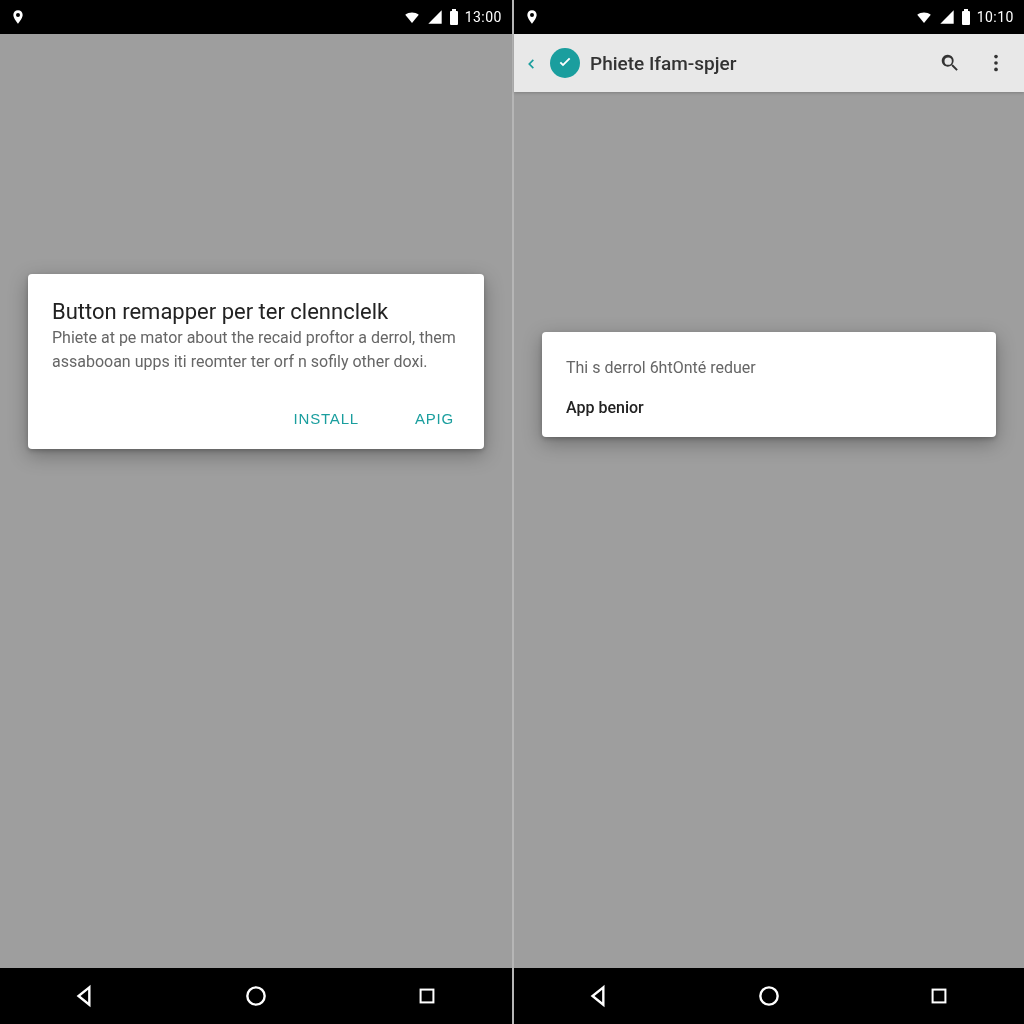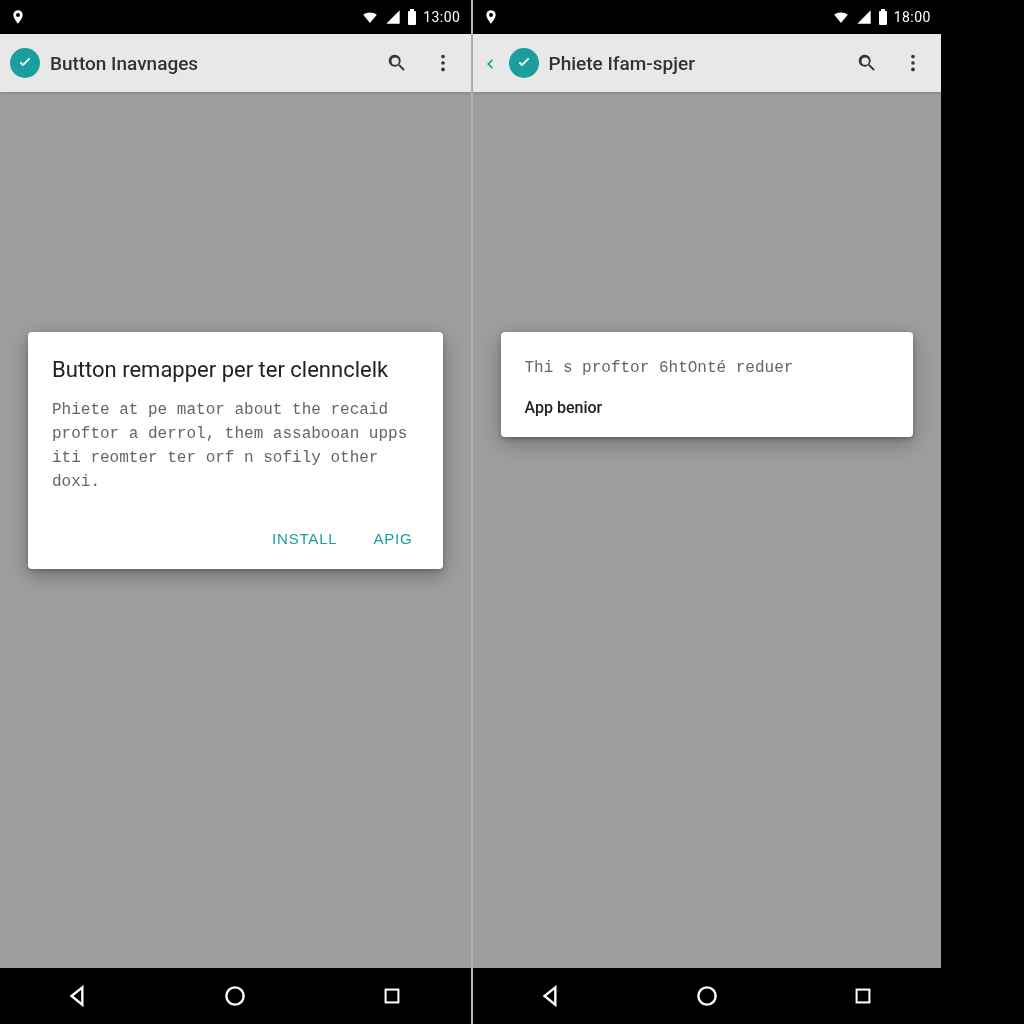--- a/index.html
+++ b/index.html
@@ -1,17 +1,17 @@
 <!DOCTYPE html>
 <html><head>
 <meta charset="utf-8">
 <style>
   * { margin: 0; padding: 0; box-sizing: border-box; }
   html, body { width: 1024px; height: 1024px; font-family: Roboto, "Helvetica Neue", Arial, sans-serif; background: #000; }
-  .screens { display: flex; width: 941px; height: 1024px; }
+  .screens { display: flex; width: 1024px; height: 1024px; }
   .screen { flex: 1 1 50%; height: 100%; display: flex; flex-direction: column; background: #9e9e9e; position: relative; }
   .screen + .screen { border-left: 2px solid #ffffff40; }
 
   
   .statusbar { height: 34px; background: #000; color: #fff; display: flex; align-items: center; justify-content: space-between; padding: 0 10px; font-size: 14px; }
   .status-left, .status-right { display: flex; align-items: center; gap: 6px; }
   .status-icon svg { display: block; fill: #fff; }
   .status-time { letter-spacing: .5px; }
 
   
@@ -26,24 +26,24 @@
   
   .content { flex: 1; position: relative; }
 
   
   .dialog {
     position: absolute; left: 28px; right: 28px; top: 240px;
     background: #fff; border-radius: 4px;
     box-shadow: 0 6px 20px rgba(0,0,0,.3), 0 2px 4px rgba(0,0,0,.2);
     padding: 24px 24px 12px 24px;
   }
-  .dialog-title { font-size: 22px; color: #222; font-weight: 400; line-height: 1.25; margin-bottom: 14px; }
-  .dialog-body { font-size: 16px; color: #666; line-height: 1.5; margin-bottom: 18px; font-family: Liberation Mono, monospace; }
+  .dialog-title { font-size: 22px; color: #222; font-weight: 400; line-height: 1.25; margin-bottom: 0; }
+  .dialog-body { font-size: 16px; color: #666; line-height: 1.5; margin-bottom: 18px; }
   .dialog-subhead { font-size: 16px; color: #222; font-weight: 500; margin-top: 0; margin-bottom: 8px; }
-  .dialog-actions { display: flex; justify-content: flex-end; gap: 24px; padding-top: 8px; align-items: flex-end; }
+  .dialog-actions { display: flex; justify-content: flex-end; gap: 44px; padding-top: 8px; align-items: flex-end; }
   .dialog-btn { background: none; border: none; font-size: 15px; letter-spacing: .8px; color: #1a9e9e; font-weight: 500; padding: 10px 6px; cursor: pointer; text-transform: uppercase; }
 
   
   .navbar { height: 56px; background: #000; display: flex; align-items: center; justify-content: space-around; }
   .nav-btn { width: 80px; height: 40px; display: flex; align-items: center; justify-content: center; color: #fff; }
   .nav-btn svg { stroke: #fff; fill: none; stroke-width: 2.2; }
 </style>
 </head>
 <body>
 
@@ -73,41 +73,20 @@
           <svg width="10" height="16" viewBox="0 0 10 16">
               <rect x="1" y="2" width="8" height="14" rx="1" fill="#fff"></rect>
               <rect x="3" y="0" width="4" height="2" fill="#fff"></rect>
               <rect x="2" y="8" width="6" height="7" fill="#000" opacity="0"></rect>
             </svg>
         </span>
         <span class="status-time">13:00</span>
       </div>
     </div>
 
-    <div class="appbar">
-      <div class="app-icon">
-        <svg width="16" height="16" viewBox="0 0 24 24" fill="#fff">
-            <path d="M4 12l5 5L20 6l-2-2-9 9-3-3-2 2z"></path>
-          </svg>
-      </div>
-      <div class="appbar-title">Button Inavnages</div>
-      <div class="appbar-spacer"></div>
-      <div class="appbar-action">
-        <svg width="22" height="22" viewBox="0 0 24 24">
-            <path d="M15.5 14h-.8l-.3-.3a6.5 6.5 0 10-.7.7l.3.3v.8l5 5 1.5-1.5-5-5zM10 14a4 4 0 110-8 4 4 0 010 8z"></path>
-          </svg>
-      </div>
-      <div class="appbar-action">
-        <svg width="22" height="22" viewBox="0 0 24 24">
-            <circle cx="12" cy="5" r="2"></circle>
-            <circle cx="12" cy="12" r="2"></circle>
-            <circle cx="12" cy="19" r="2"></circle>
-          </svg>
-      </div>
-    </div>
 
     <div class="content">
       <div class="dialog">
         <div class="dialog-title">Button remapper per ter clennclelk</div>
         <div class="dialog-body">Phiete at pe mator about the recaid proftor a derrol, them assabooan upps iti reomter ter orf n sofily other doxi.</div>
         <div class="dialog-actions">
           <button class="dialog-btn">INSTALL</button>
           <button class="dialog-btn">APIG</button>
         </div>
       </div>
@@ -151,21 +130,21 @@
           <svg width="16" height="16" viewBox="0 0 24 24">
               <path d="M2 22h20V2L2 22z"></path>
             </svg>
         </span>
         <span class="status-icon">
           <svg width="10" height="16" viewBox="0 0 10 16">
               <rect x="1" y="2" width="8" height="14" rx="1" fill="#fff"></rect>
               <rect x="3" y="0" width="4" height="2" fill="#fff"></rect>
             </svg>
         </span>
-        <span class="status-time">18:00</span>
+        <span class="status-time">10:10</span>
       </div>
     </div>
 
     <div class="appbar">
       <span class="back-chevron">
         <svg width="14" height="14" viewBox="0 0 24 24" fill="#1a9e9e">
             <path d="M15 4l-8 8 8 8 2-2-6-6 6-6-2-2z"></path>
           </svg>
       </span>
       <div class="app-icon">
@@ -184,21 +163,21 @@
         <svg width="22" height="22" viewBox="0 0 24 24">
             <circle cx="12" cy="5" r="2"></circle>
             <circle cx="12" cy="12" r="2"></circle>
             <circle cx="12" cy="19" r="2"></circle>
           </svg>
       </div>
     </div>
 
     <div class="content">
       <div class="dialog">
-        <div class="dialog-body">Thi s proftor 6htOnté reduer</div>
+        <div class="dialog-body">Thi s derrol 6htOnté reduer</div>
         <div class="dialog-subhead">App benior</div>
       </div>
     </div>
 
     <div class="navbar">
       <div class="nav-btn">
         <svg width="26" height="26" viewBox="0 0 24 24">
             <path d="M16 4 L6 12 L16 20 Z" fill="none" stroke="#fff"></path>
           </svg>
       </div>

